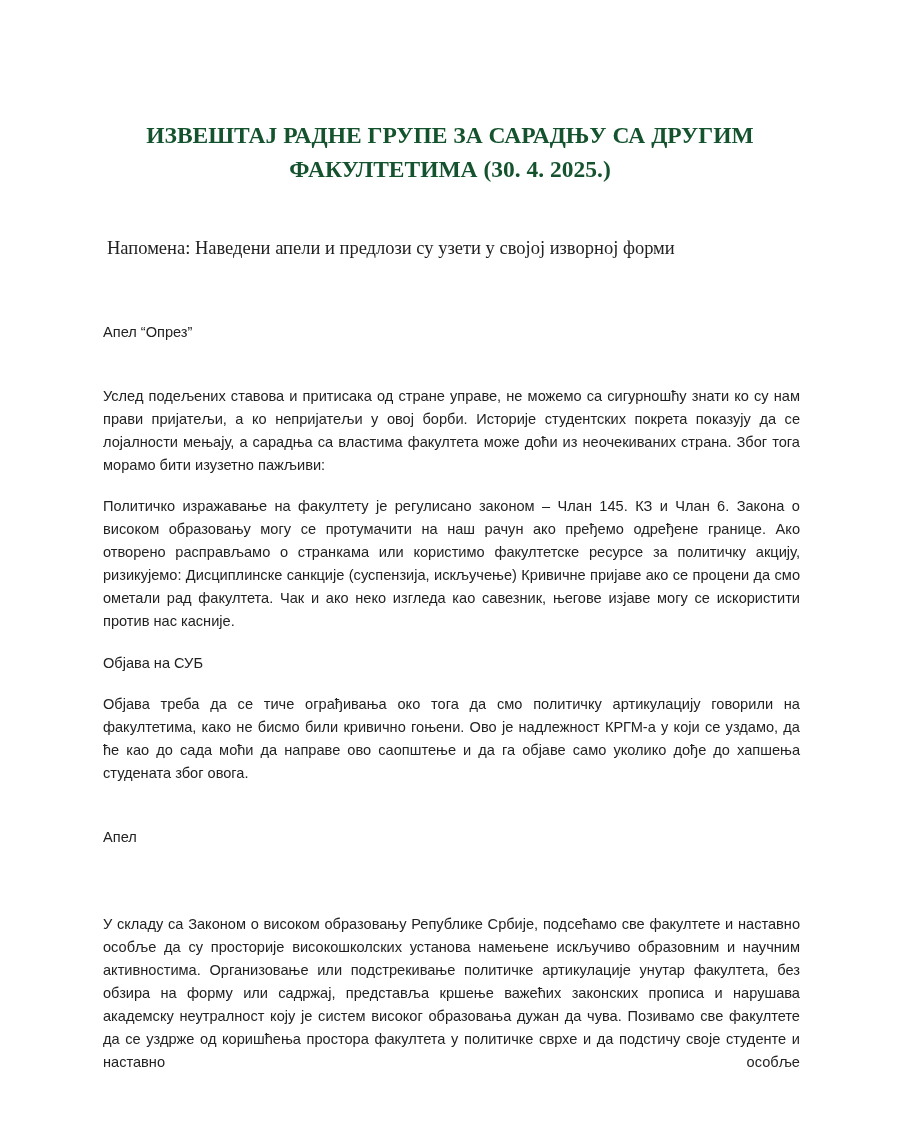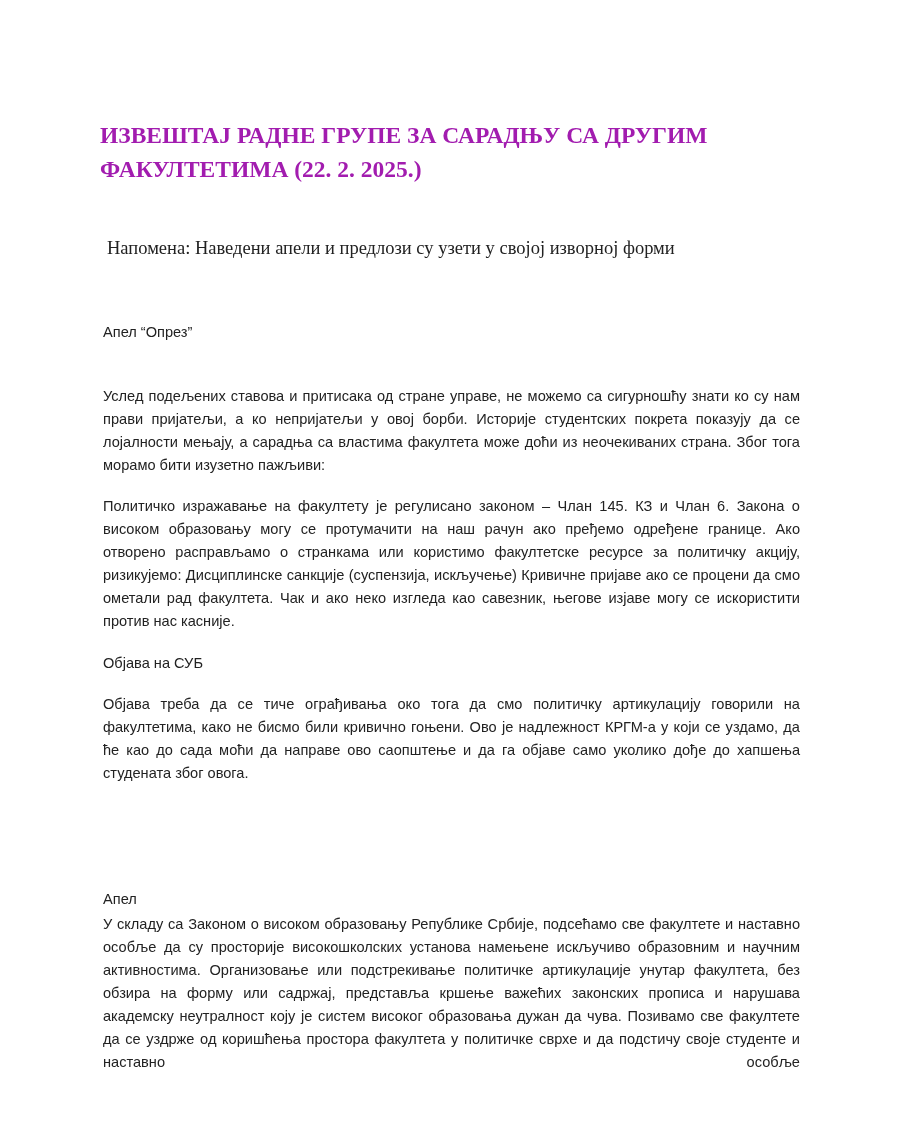--- a/index.html
+++ b/index.html
@@ -1,53 +1,53 @@
 <!DOCTYPE html>
 <html><head>
 <meta charset="utf-8">
 <style>
   html, body { margin: 0; padding: 0; background: #ffffff; }
   body { width: 900px; height: 1127px; overflow: hidden; position: relative; color: #1a1a1a; }
   .page { position: absolute; left: 0; top: 0; width: 900px; height: 1127px; background: #fff; }
   .title {
     position: absolute; left: 100px; top: 118px; width: 700px;
     font-family: "Liberation Serif", serif; font-weight: bold; font-size: 23.5px;
-    line-height: 34px; text-align: left; color: #a21caf; margin: 0;
+    line-height: 34px; text-align: center; color: #14532d; margin: 0;
   }
   .note {
     position: absolute; left: 103px; top: 232px; width: 720px;
     font-family: "Liberation Serif", serif; font-size: 18.5px; line-height: 24px; color: #222; margin: 4px;
   }
   .body {
     position: absolute; left: 103px; width: 697px;
     font-family: "Liberation Sans", sans-serif; font-size: 14.6px; line-height: 23px; color: #222; margin: 0;
   }
   .justify { text-align: justify; text-align-last: left; }
   .full-justify { text-align: justify; text-align-last: justify; margin-top: 24px; }
 </style>
 </head>
 <body>
 
 <div class="page">
 
   <h1 class="title">
     <span>ИЗВЕШТАЈ РАДНЕ ГРУПЕ ЗА САРАДЊУ СА ДРУГИМ</span><br>
-    <span>ФАКУЛТЕТИМА (22. 2. 2025.)</span>
+    <span>ФАКУЛТЕТИМА (30. 4. 2025.)</span>
   </h1>
 
   <p class="note">Напомена: Наведени апели и предлози су узети у својој изворној форми</p>
 
   <p class="body" style="top:321px;">Апел “Опрез”</p>
 
   <p class="body justify" style="top:385px;">Услед подељених ставова и притисака од стране управе, не можемо са сигурношћу знати ко су нам прави пријатељи, а ко непријатељи у овој борби. Историје студентских покрета показују да се лојалности мењају, а сарадња са властима факултета може доћи из неочекиваних страна. Због тога морамо бити изузетно пажљиви:</p>
 
   <p class="body justify" style="top:495px;">Политичко изражавање на факултету је регулисано законом – Члан 145. КЗ и Члан 6. Закона о високом образовању могу се протумачити на наш рачун ако пређемо одређене границе. Ако отворено расправљамо о странкама или користимо факултетске ресурсе за политичку акцију, ризикујемо: Дисциплинске санкције (суспензија, искључење) Кривичне пријаве ако се процени да смо ометали рад факултета. Чак и ако неко изгледа као савезник, његове изјаве могу се искористити против нас касније.</p>
 
   <p class="body justify" style="top:693px;">Објава треба да се тиче ограђивања око тога да смо политичку артикулацију говорили на факултетима, како не бисмо били кривично гоњени. Ово је надлежност КРГМ-а у који се уздамо, да ће као до сада моћи да направе ово саопштење и да га објаве само уколико дође до хапшења студената због овога.</p>
 
   <p class="body" style="top:652px;">Објава на СУБ</p>
 
 
-  <p class="body" style="top:888px;">Апел</p>
+  <p class="body" style="top:826px;">Апел</p>
 
   <p class="body full-justify" style="top:889px;">У складу са Законом о високом образовању Републике Србије, подсећамо све факултете и наставно особље да су просторије високошколских установа намењене искључиво образовним и научним активностима. Организовање или подстрекивање политичке артикулације унутар факултета, без обзира на форму или садржај, представља кршење важећих законских прописа и нарушава академску неутралност коју је систем високог образовања дужан да чува. Позивамо све факултете да се уздрже од коришћења простора факултета у политичке сврхе и да подстичу своје студенте и наставно особље</p>
 
 </div>
 
 </body></html>

